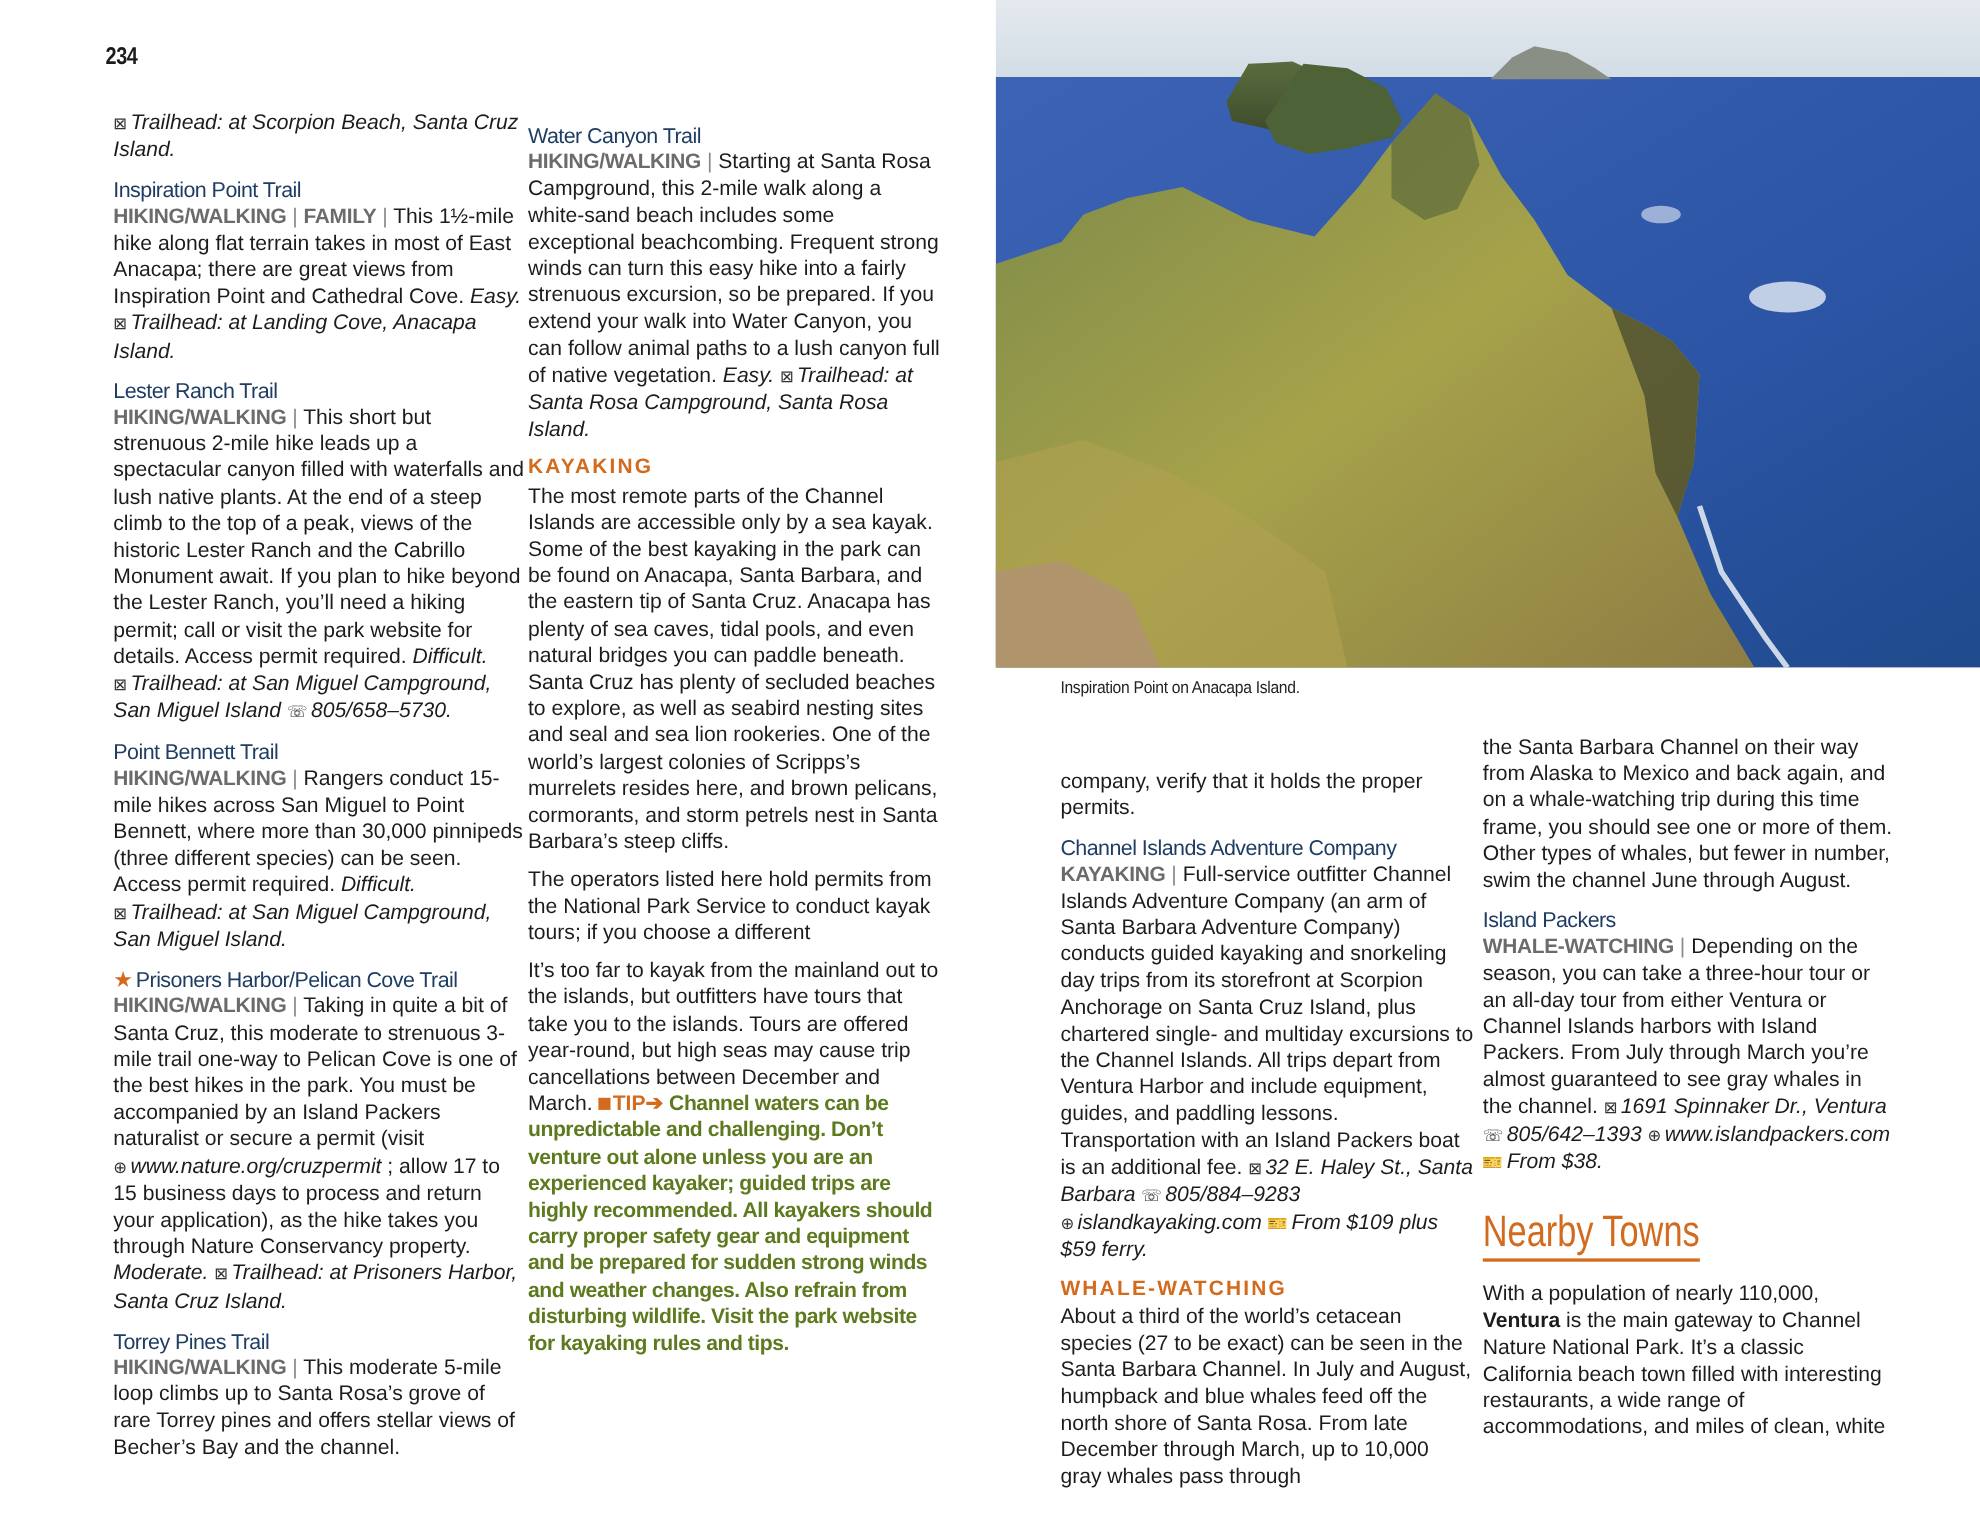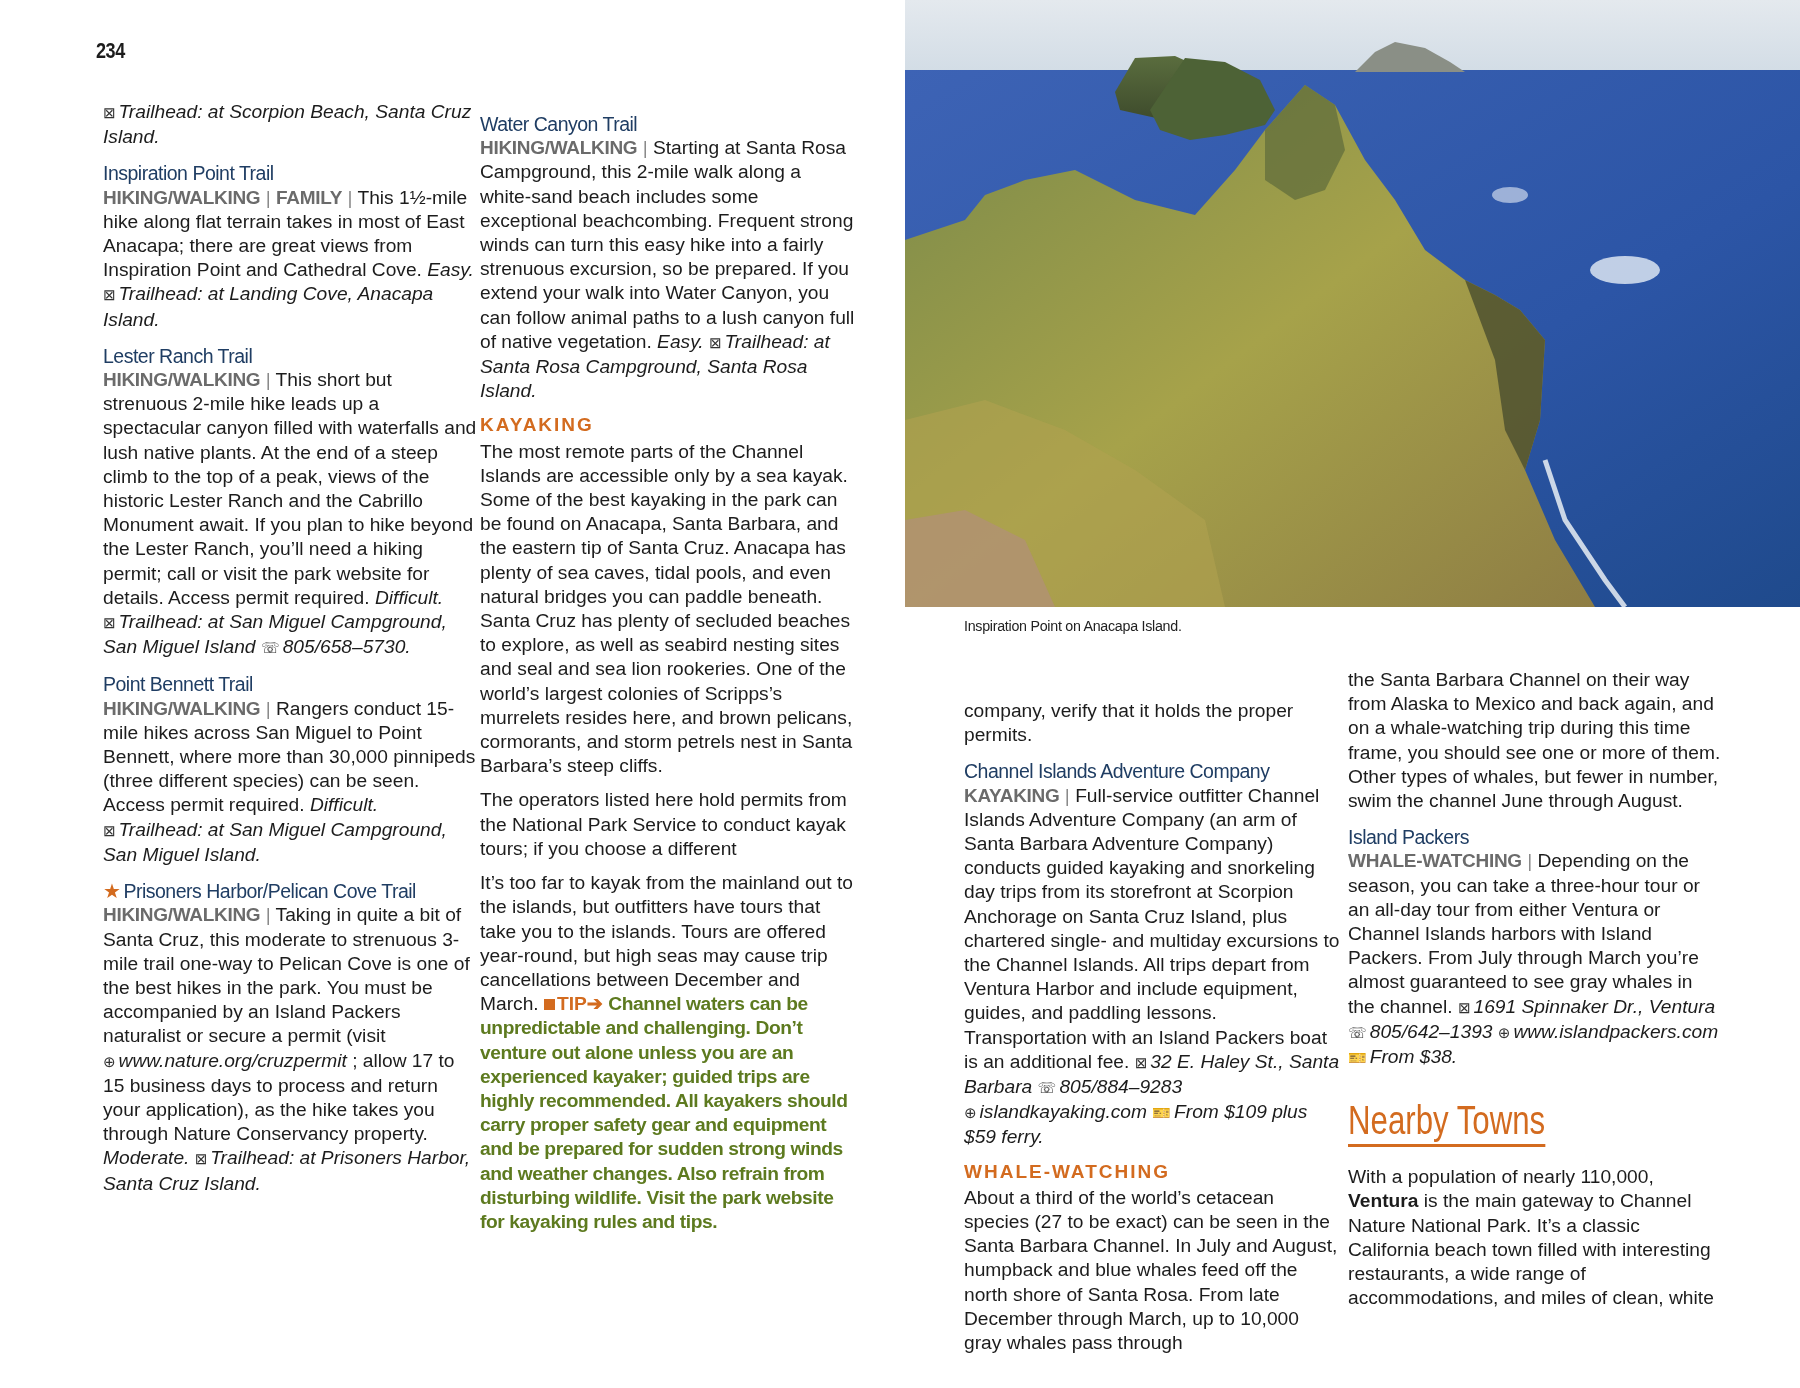--- a/index.html
+++ b/index.html
@@ -110,20 +110,27 @@
     <p>
       <span class="tag">HIKING/WALKING</span>
       <span class="sep"> | </span><span>Taking in quite a bit of Santa Cruz, this moderate to strenuous 3-mile trail one-way to Pelican Cove is one of the best hikes in the park. You must be accompanied by an Island Packers naturalist or secure a permit (visit</span>
       <span class="ico">⊕</span><i>www.nature.org/cruzpermit</i>
       <span>; allow 17 to 15 business days to process and return your application), as the hike takes you through Nature Conservancy property.</span>
       <i>Moderate.</i>
       <span class="ico">⊠</span><i>Trailhead: at Prisoners Harbor, Santa Cruz Island.</i>
     </p>
   </div>
 
+  <div>
+    <span class="title">Torrey Pines Trail</span>
+    <p>
+      <span class="tag">HIKING/WALKING</span>
+      <span class="sep"> | </span><span>This moderate 5-mile loop climbs up to Santa Rosa’s grove of rare Torrey pines and offers stellar views of Becher’s Bay and the channel.</span>
+    </p>
+  </div>
 </div>
 
 <div class="col c2">
 
   <div>
     <span class="title">Water Canyon Trail</span>
     <p style="margin-bottom:4px">
       <span class="tag">HIKING/WALKING</span>
       <span class="sep"> | </span><span>Starting at Santa Rosa Campground, this 2-mile walk along a white-sand beach includes some exceptional beachcombing. Frequent strong winds can turn this easy hike into a fairly strenuous excursion, so be prepared. If you extend your walk into Water Canyon, you can follow animal paths to a lush canyon full of native vegetation.</span>
       <i>Easy.</i>

